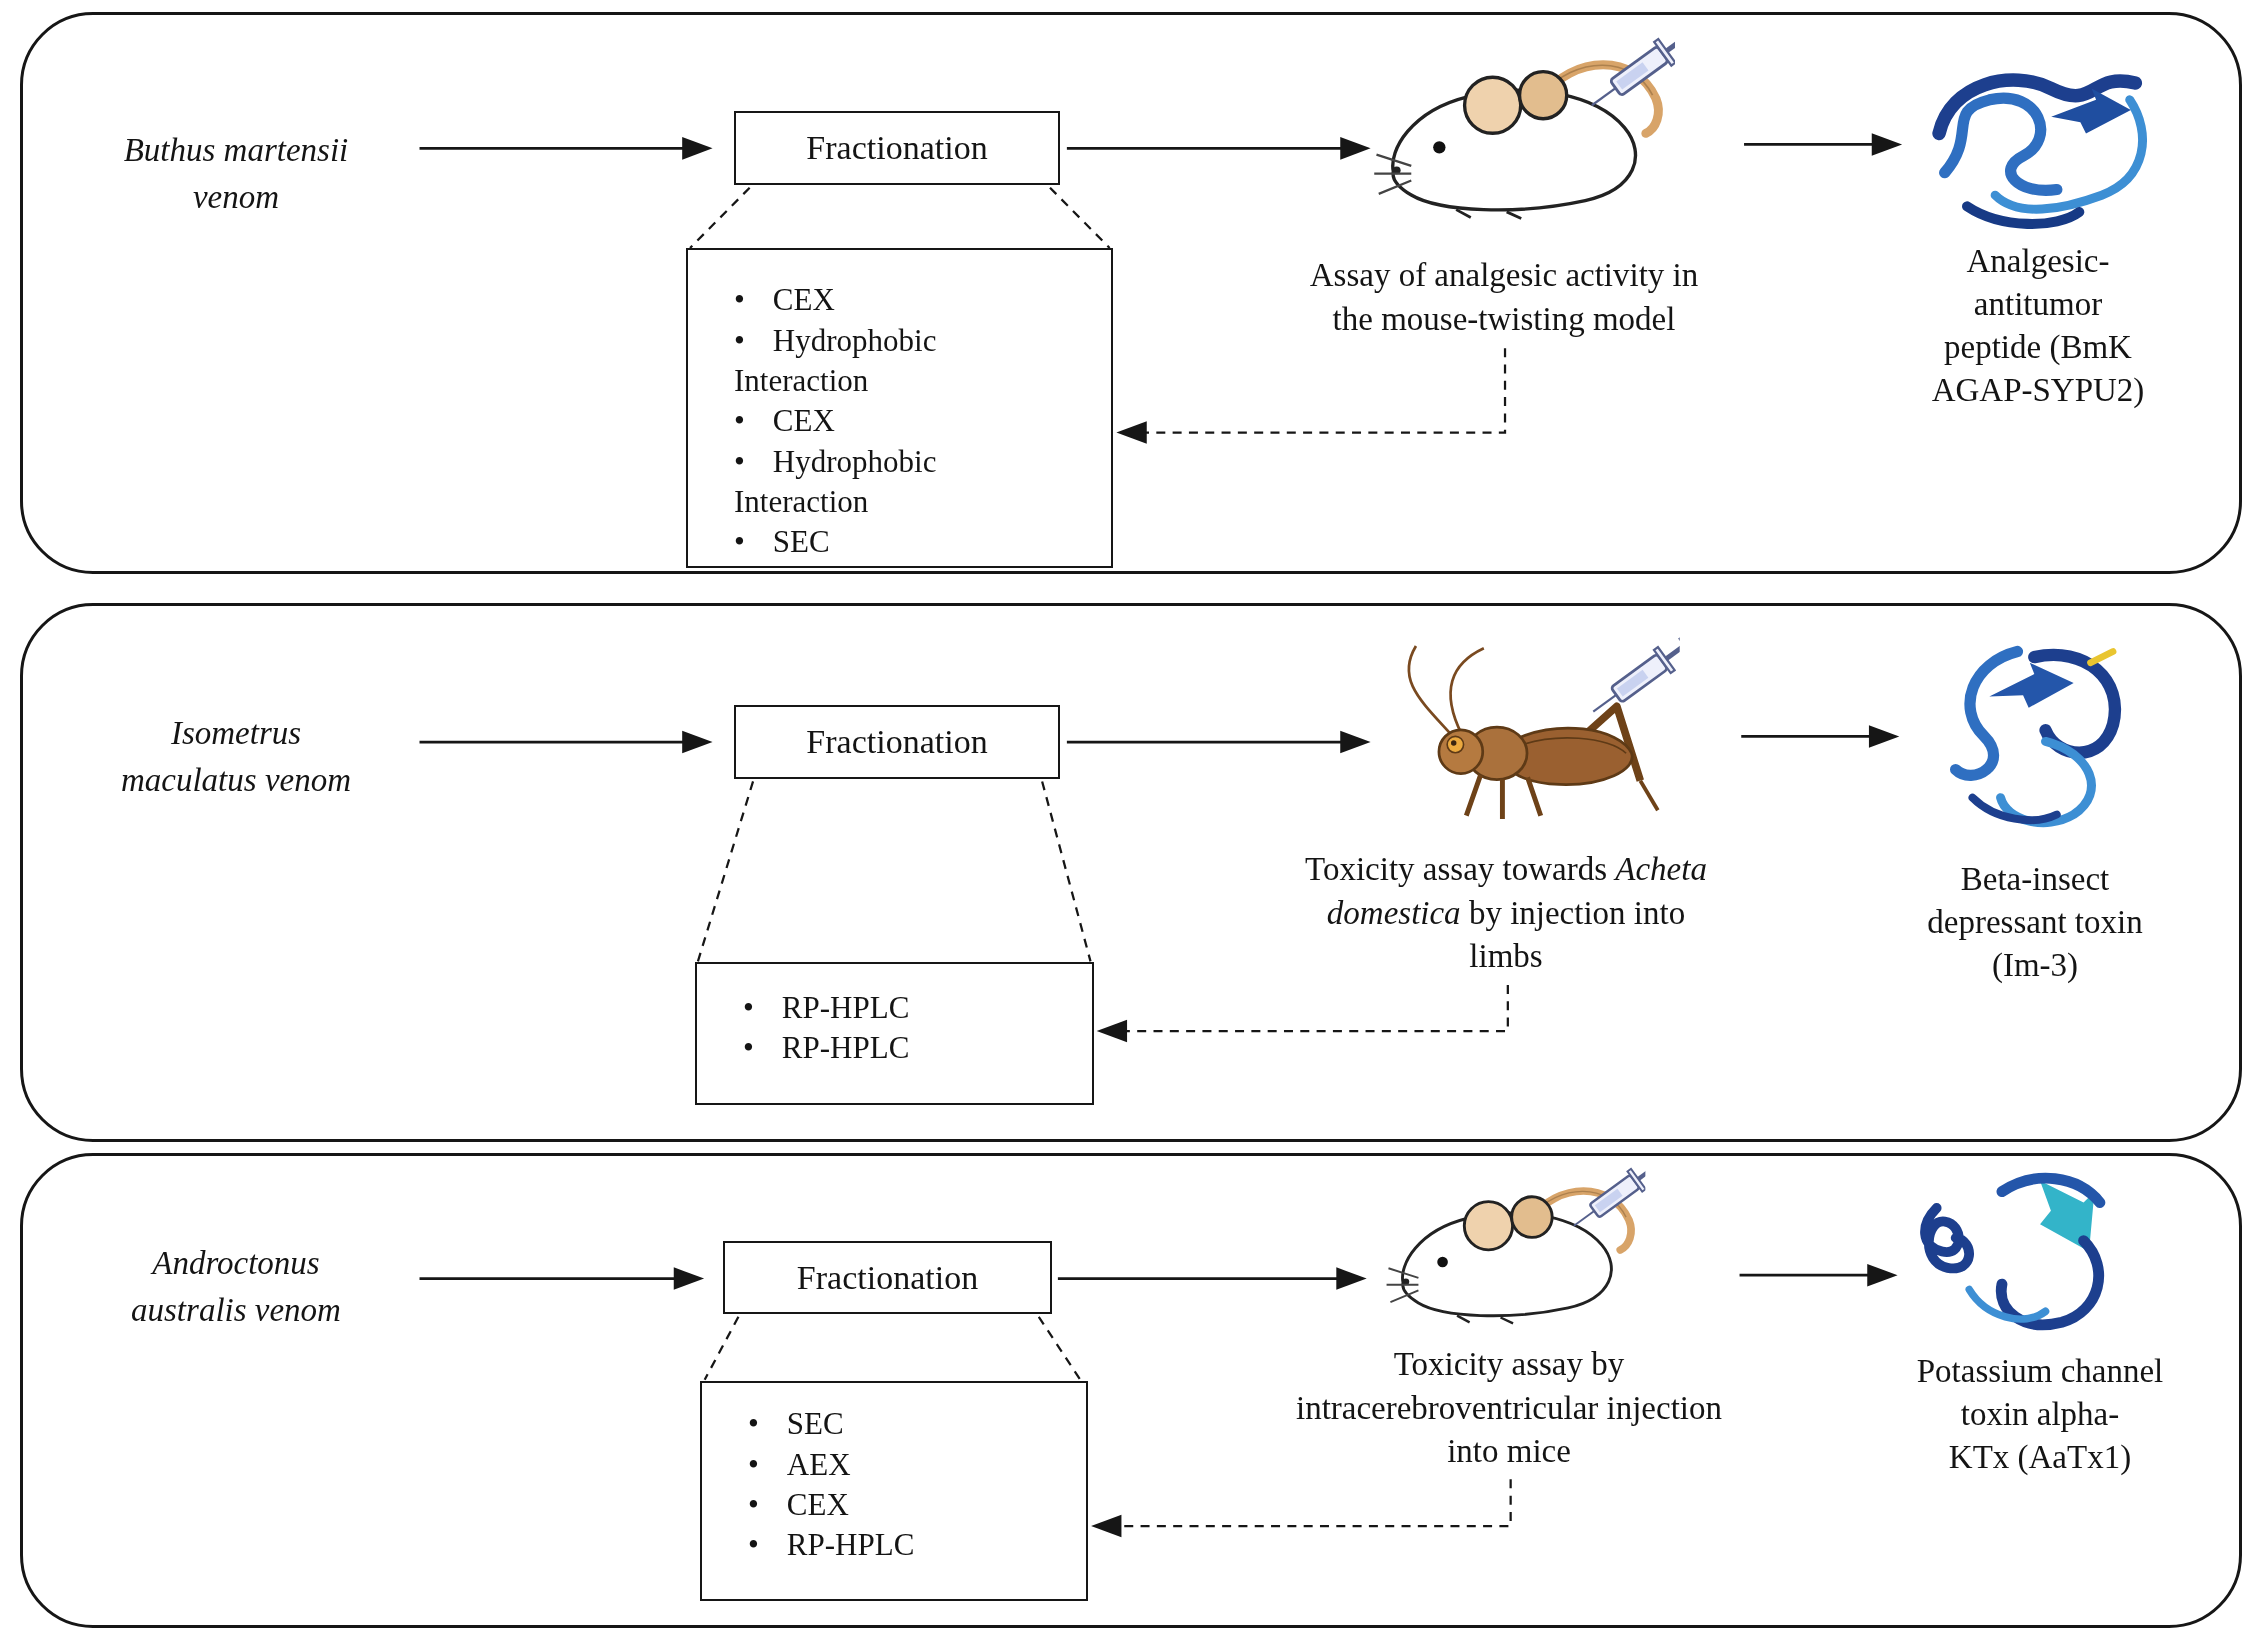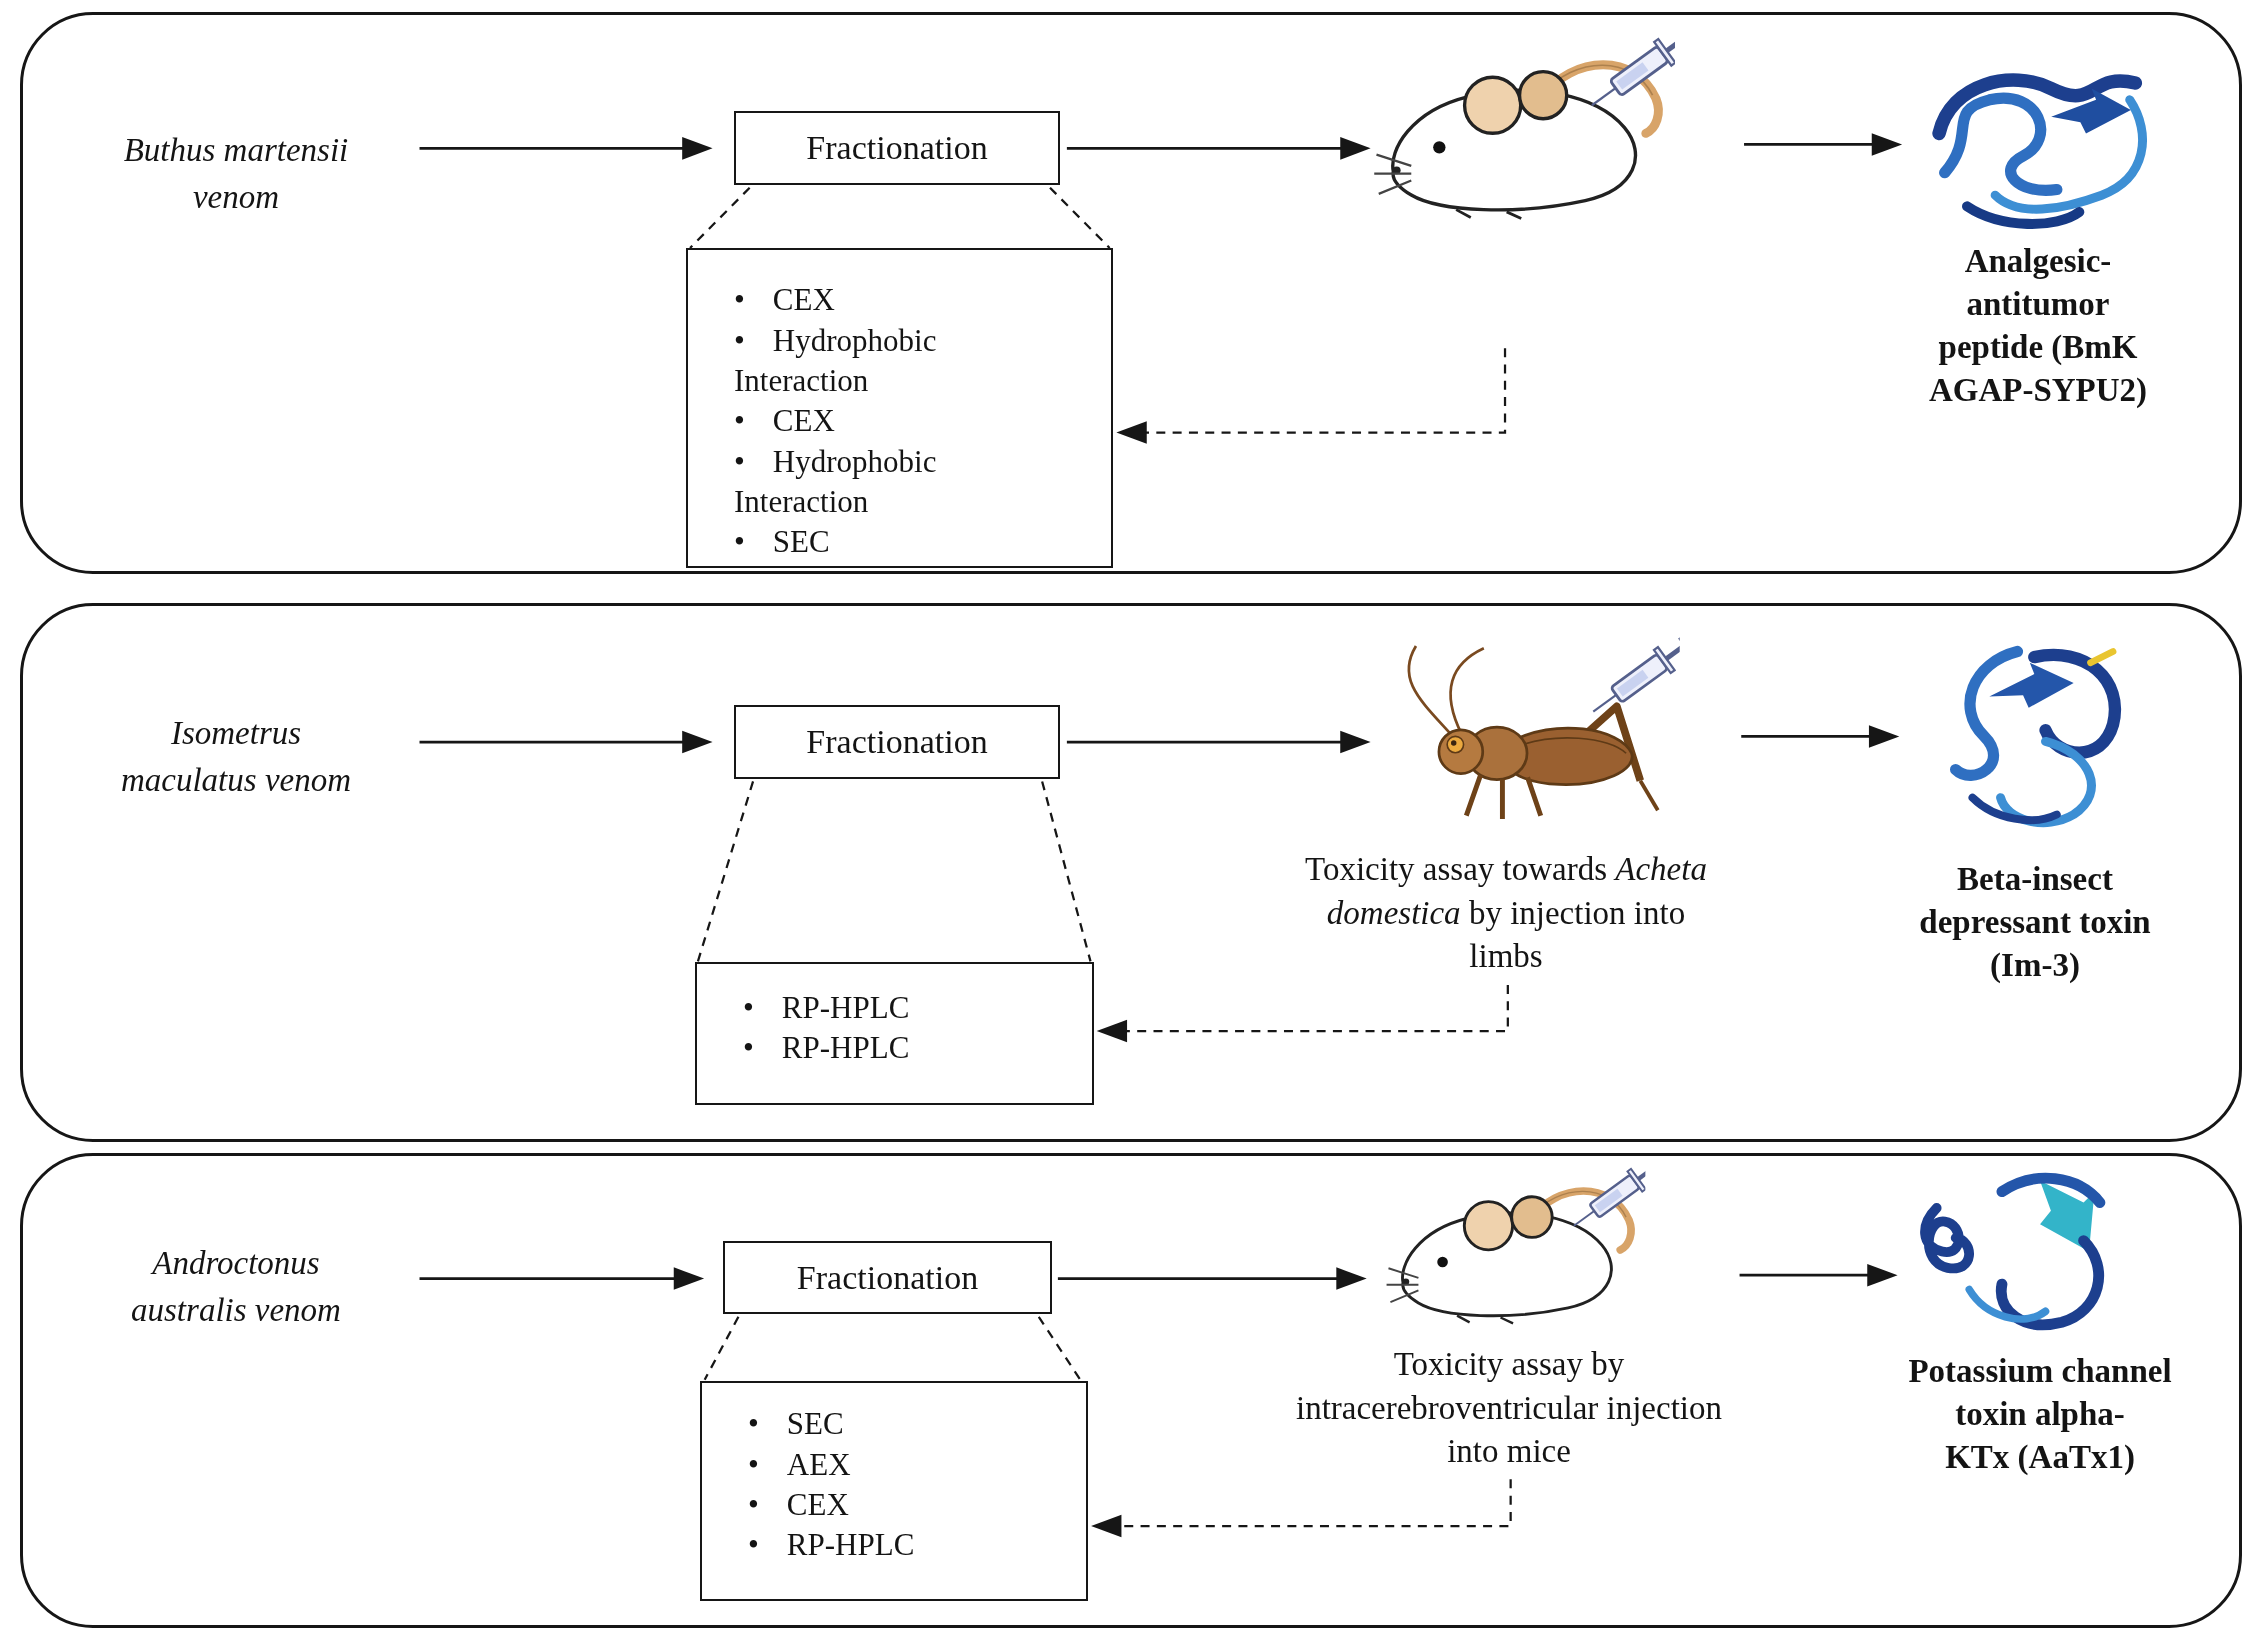--- a/index.html
+++ b/index.html
@@ -31,21 +31,21 @@
     padding:30px 19px;
   }
   .listbox ul { list-style:none; font-size:31px; line-height:1.3; padding-left:27px; }
   .listbox li::before { content:"\2022"; margin-right:28px; }
   .caption {
     position:absolute; font-size:33px; line-height:1.32; text-align:center;
     white-space:pre-line;
   }
   .caption i { font-style:italic; }
   .result {
-    position:absolute; font-weight:bold; font-size:33px; line-height:1.3;
+    position:absolute; font-weight:normal; font-size:33px; line-height:1.3;
     text-align:center; white-space:pre-line;
   }
   .illus { position:absolute; }
 </style>
 </head>
 <body>
 
 <svg width="0" height="0" style="position:absolute" aria-hidden="true">
   <defs>
     <symbol id="sym-mouse" viewBox="0 0 540 350">
@@ -155,20 +155,22 @@
       <li>CEX</li>
       <li>Hydrophobic Interaction</li>
       <li>SEC</li>
     </ul>
   </div>
 
   <svg class="illus" style="left:1349px;top:17px;width:303px;height:197px" viewBox="0 0 540 350">
     <use href="#sym-mouse" xlink:href="#sym-mouse"></use>
   </svg>
 
+  <div class="caption" style="left:1214px;top:239px;width:534px"><span>Assay of analgesic activity in
+the mouse-twisting model</span><i></i><span></span></div>
 
   <svg class="illus" style="left:1888px;top:34px;width:258px;height:197px" viewBox="0 0 460 350">
     <use href="#sym-protein-a" xlink:href="#sym-protein-a"></use>
   </svg>
 
   <div class="result" style="left:1849px;top:225px;width:332px">Analgesic-
 antitumor
 peptide (BmK
 AGAP-SYPU2)</div>
 </section>

